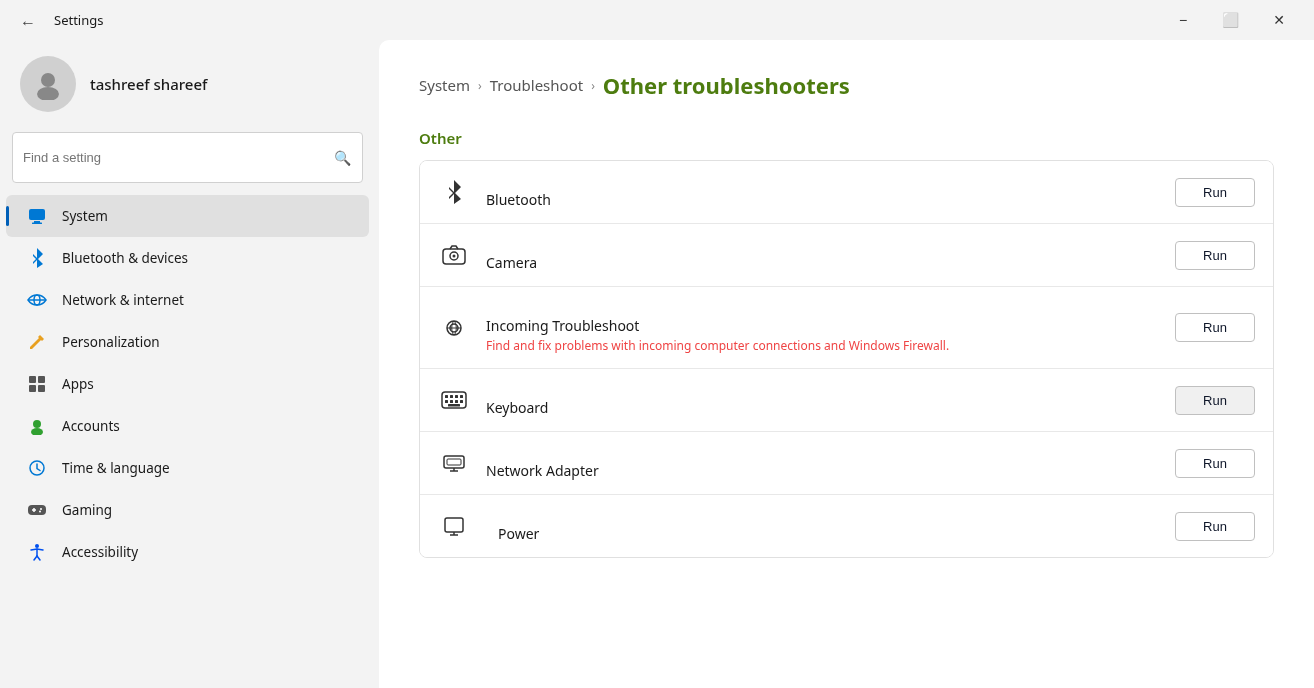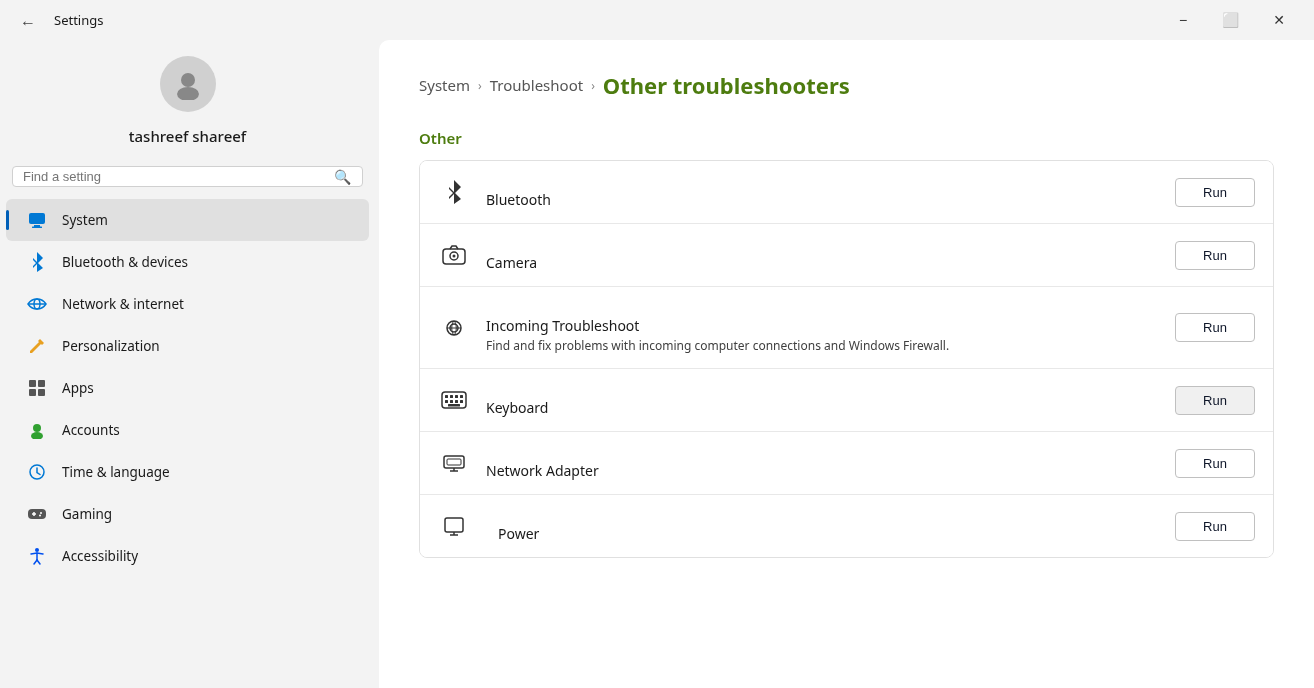--- a/index.html
+++ b/index.html
@@ -81,21 +81,20 @@
       overflow-y: auto;
       padding-bottom: 12px;
     }
 
     
     .user-profile {
       display: flex;
       align-items: center;
       gap: 14px;
       padding: 16px 20px 20px 20px;
-      flex-direction: column;
     }
     .avatar {
       width: 56px;
       height: 56px;
       border-radius: 50%;
       background: #d0d0d0;
       display: flex;
       align-items: center;
       justify-content: center;
       font-size: 28px;
@@ -111,21 +110,21 @@
     
     .search-container {
       padding: 0 12px 12px 12px;
     }
     .search-box {
       display: flex;
       align-items: center;
       background: white;
       border: 1px solid #d0d0d0;
       border-radius: 4px;
-      padding: 0 10px;
+      padding: 15px 10px;
       gap: 8px;
       width: 100%;
     }
     .search-box input {
       border: none;
       outline: none;
       font-size: 13px;
       color: #666;
       background: transparent;
       flex: 1;
@@ -260,21 +259,21 @@
       flex: 1;
       margin-top: 15px;
     }
     .item-title {
       font-size: 14px;
       color: #1a1a1a;
       font-weight: 400;
     }
     .item-desc {
       font-size: 12px;
-      color: #404040;
+      color: #ef4444;
       margin-top: 2px;
     }
     .run-btn {
       padding: 6px 8px;
       border: 1px solid #c0c0c0;
       border-radius: 4px;
       background: white;
       font-size: 13px;
       color: #0f172a;
       cursor: pointer;

